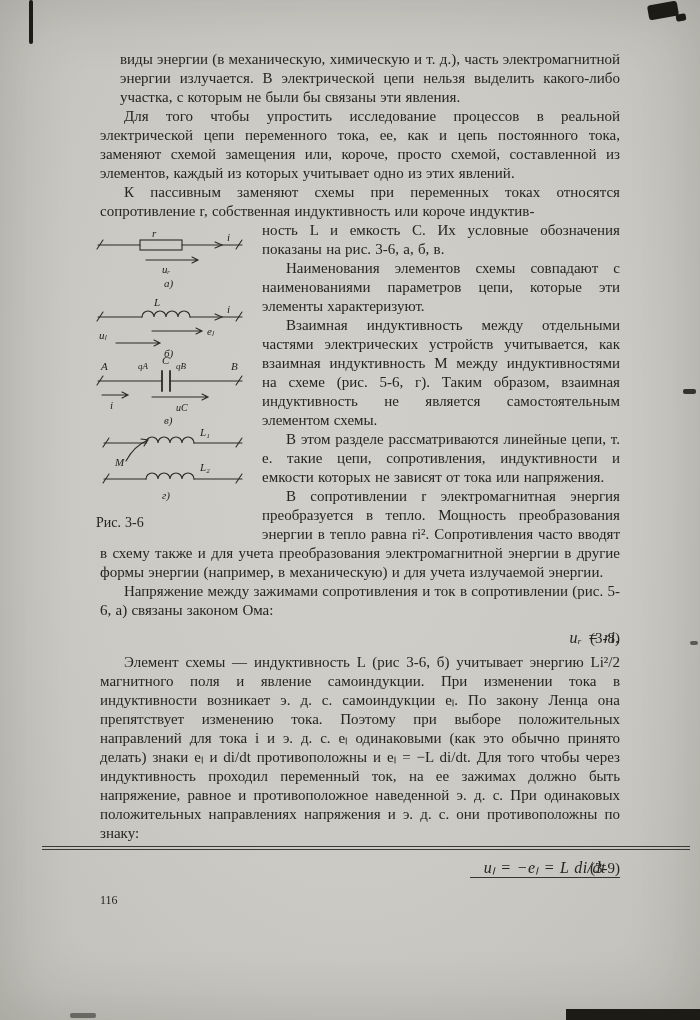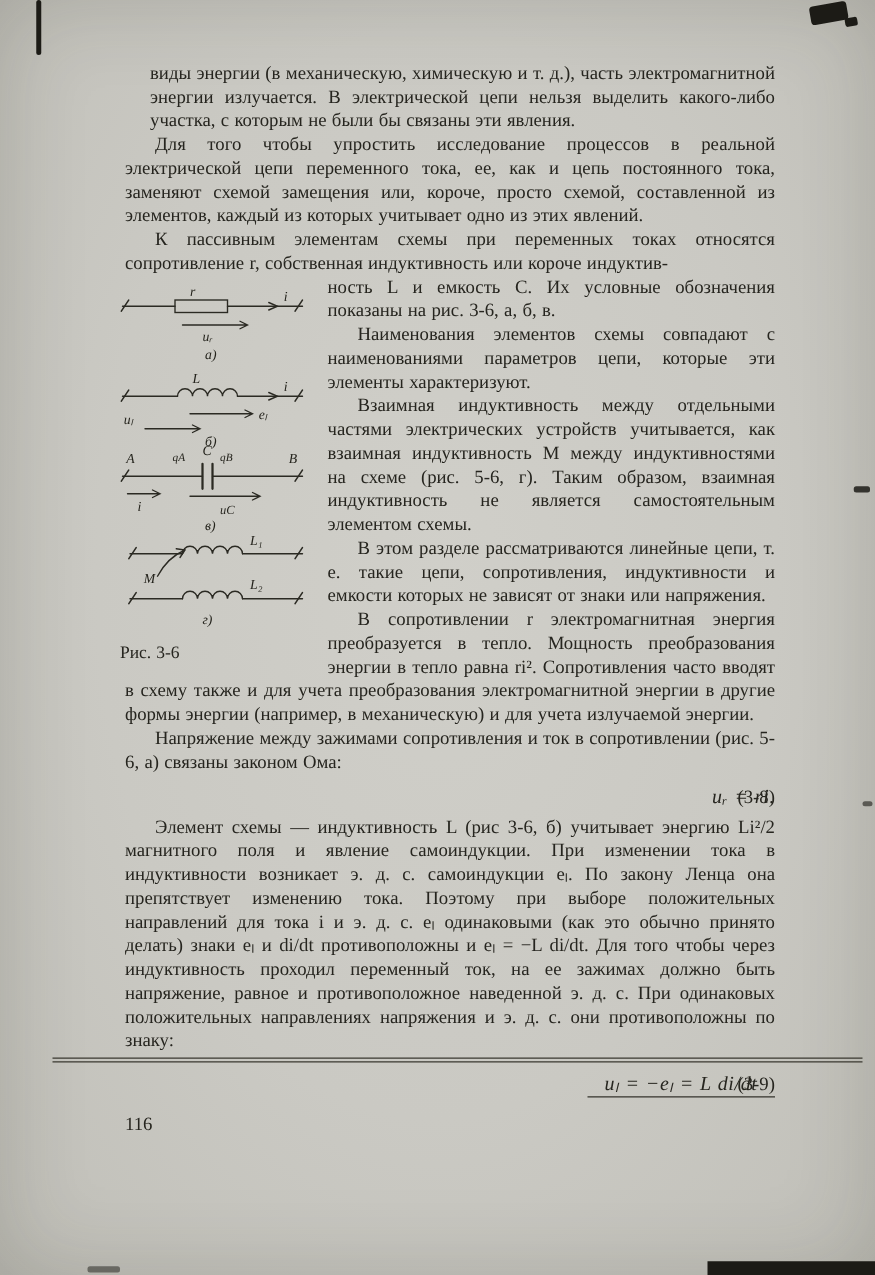--- a/index.html
+++ b/index.html
@@ -56,21 +56,21 @@
     position: relative;
     left: -58px;
     width: 648px;
     height: 2px;
     border-top: 1px solid #3a3931;
     border-bottom: 1px solid #3a3931;
     margin-bottom: 3px;
   }
   .page-number {
     margin-top: 14px;
-    font-size: 15px;
+    font-size: 12px;
     text-indent: 0;
   }
 
   
   .art { position: absolute; background: #1c1b16; }
   .art-left-top    { left: 29px;  top: 0px;    width: 4px;   height: 44px; border-radius: 2px; }
   .art-right-top   { left: 648px; top: 3px;    width: 30px;  height: 15px; border-radius: 3px; transform: rotate(-10deg); }
   .art-right-top2  { left: 676px; top: 14px;   width: 10px;  height: 7px;  border-radius: 2px; transform: rotate(-10deg); }
   .art-right-mid   { left: 683px; top: 389px;  width: 13px;  height: 5px;  border-radius: 2px; opacity: .85; }
   .art-right-low   { left: 690px; top: 641px;  width: 8px;   height: 4px;  border-radius: 2px; opacity: .6; }
@@ -79,21 +79,21 @@
 </style>
 </head>
 <body>
 
 <div class="page">
 
   <div class="content">
 
     <p class="noindent">виды энергии (в механическую, химическую и т. д.), часть электромагнитной энергии излучается. В электрической цепи нельзя выделить какого-либо участка, с которым не были бы связаны эти явления.</p>
     <p>Для того чтобы упростить исследование процессов в реальной электрической цепи переменного тока, ее, как и цепь постоянного тока, заменяют схемой замещения или, короче, просто схемой, составленной из элементов, каждый из которых учитывает одно из этих явлений.</p>
-    <p>К пассивным элементам схемы при переменных токах относятся сопротивление r, собственная индуктивность или короче индуктив-</p>
+    <p>К пассивным заменяют схемы при переменных токах относятся сопротивление r, собственная индуктивность или короче индуктив-</p>
 
     <div class="figure">
       <svg class="fig-svg" viewBox="0 0 148 278" width="148" height="278">
         <g stroke="#2b2a23" stroke-width="1.1" fill="none" stroke-linecap="round">
 
           <path d="M2,16 H44 M86,16 H146"></path>
           <path d="M1,20 L7,11 M140,20 L146,11"></path>
           <rect x="44" y="11" width="42" height="10"></rect>
           <path d="M119,13 L126,16 L119,19"></path>
           <path d="M50,31 H102 M96,28 L102,31 L96,34"></path>
@@ -145,21 +145,21 @@
           <text x="104" y="242">L₂</text>
           <text x="66" y="270">г)</text>
         </g>
       </svg>
       <div class="fig-caption">Рис. 3-6</div>
     </div>
 
     <p class="noindent">ность L и емкость C. Их условные обозначения показаны на рис. 3-6, а, б, в.</p>
     <p>Наименования элементов схемы совпадают с наименованиями параметров цепи, которые эти элементы характеризуют.</p>
     <p>Взаимная индуктивность между отдельными частями электрических устройств учитывается, как взаимная индуктивность M между индуктивностями на схеме (рис. 5-6, г). Таким образом, взаимная индуктивность не является самостоятельным элементом схемы.</p>
-    <p>В этом разделе рассматриваются линейные цепи, т. е. такие цепи, сопротивления, индуктивности и емкости которых не зависят от знаки или напряжения.</p>
+    <p>В этом разделе рассматриваются линейные цепи, т. е. такие цепи, сопротивления, индуктивности и емкости которых не зависят от тока или напряжения.</p>
     <p>В сопротивлении r электромагнитная энергия преобразуется в тепло. Мощность преобразования энергии в тепло равна ri². Сопротивления часто вводят в схему также и для учета преобразования электромагнитной энергии в другие формы энергии (например, в механическую) и для учета излучаемой энергии.</p>
     <p>Напряжение между зажимами сопротивления и ток в сопротивлении (рис. 5-6, а) связаны законом Ома:</p>
 
     <div class="eq-row">
       <span class="eq-formula">uᵣ = ri.</span>
       <span class="eq-num">(3-8)</span>
     </div>
 
     <p>Элемент схемы — индуктивность L (рис 3-6, б) учитывает энергию Li²/2 магнитного поля и явление самоиндукции. При изменении тока в индуктивности возникает э. д. с. самоиндукции eₗ. По закону Ленца она препятствует изменению тока. Поэтому при выборе положительных направлений для тока i и э. д. с. eₗ одинаковыми (как это обычно принято делать) знаки eₗ и di/dt противоположны и eₗ = −L di/dt. Для того чтобы через индуктивность проходил переменный ток, на ее зажимах должно быть напряжение, равное и противоположное наведенной э. д. с. При одинаковых положительных направлениях напряжения и э. д. с. они противоположны по знаку:</p>
 

